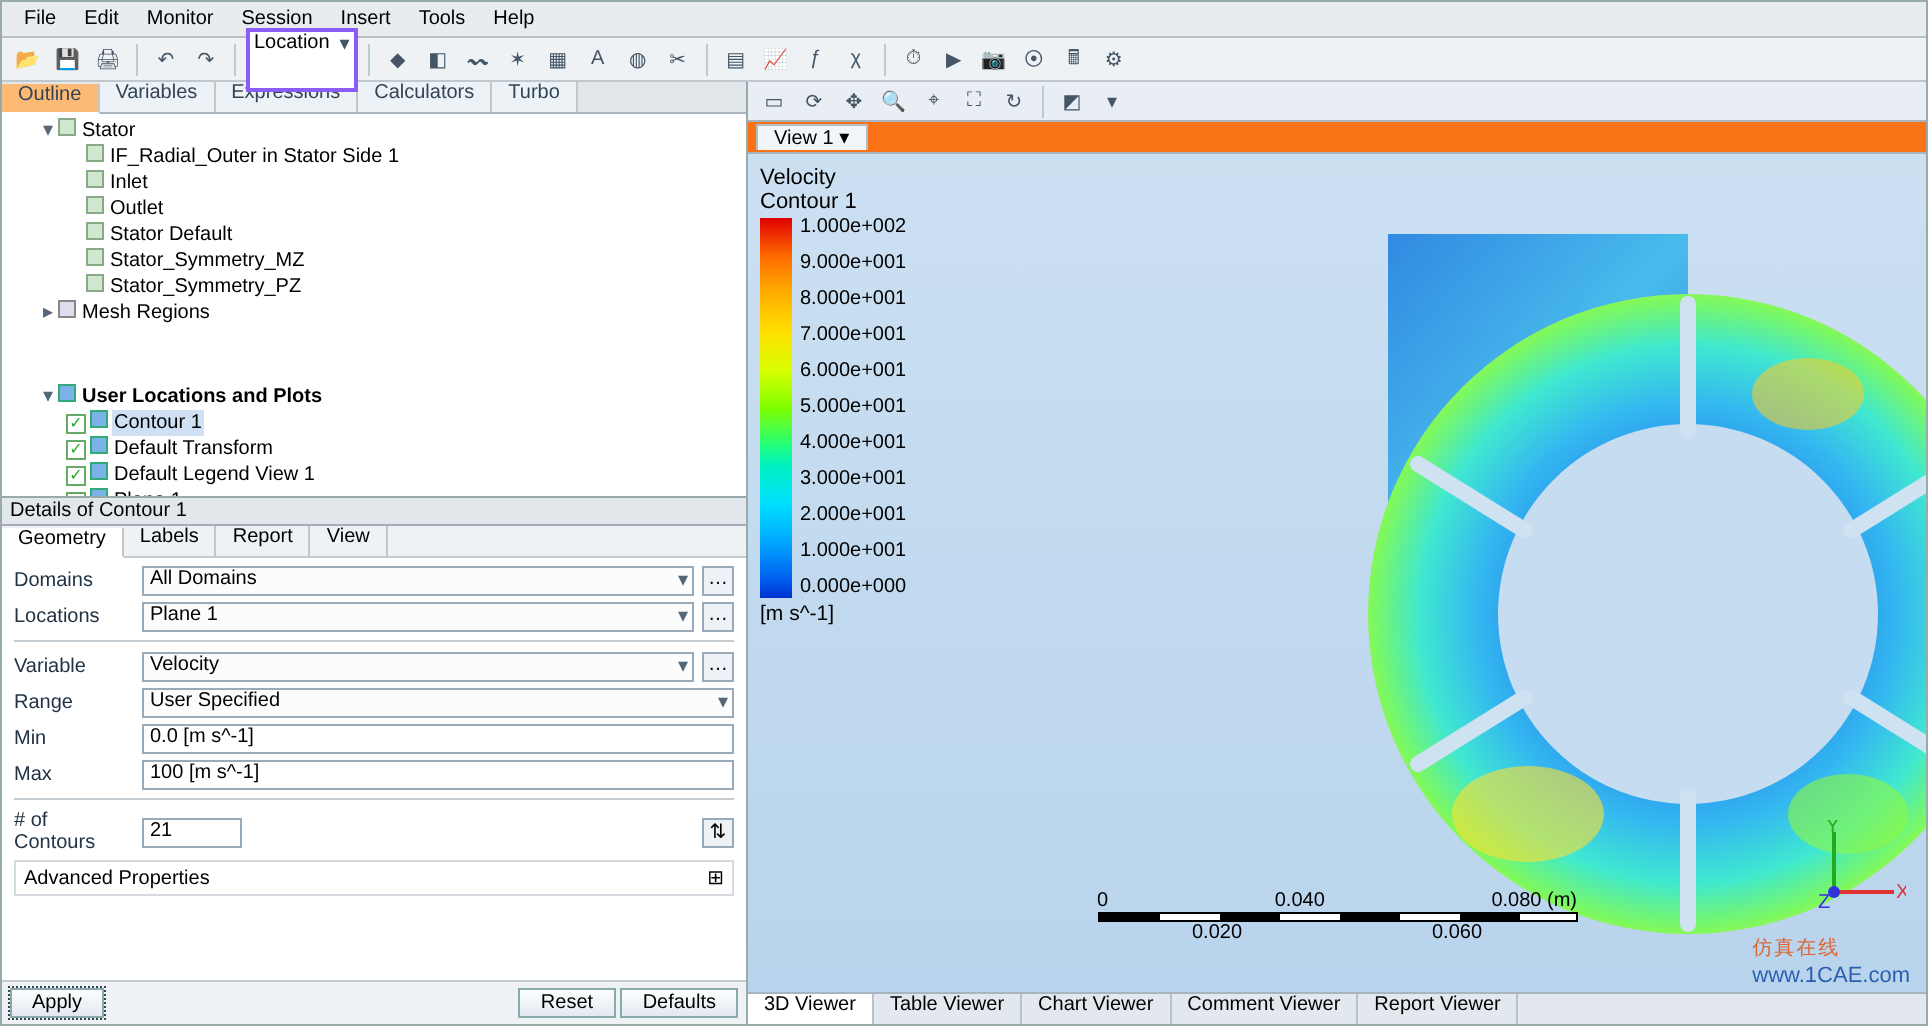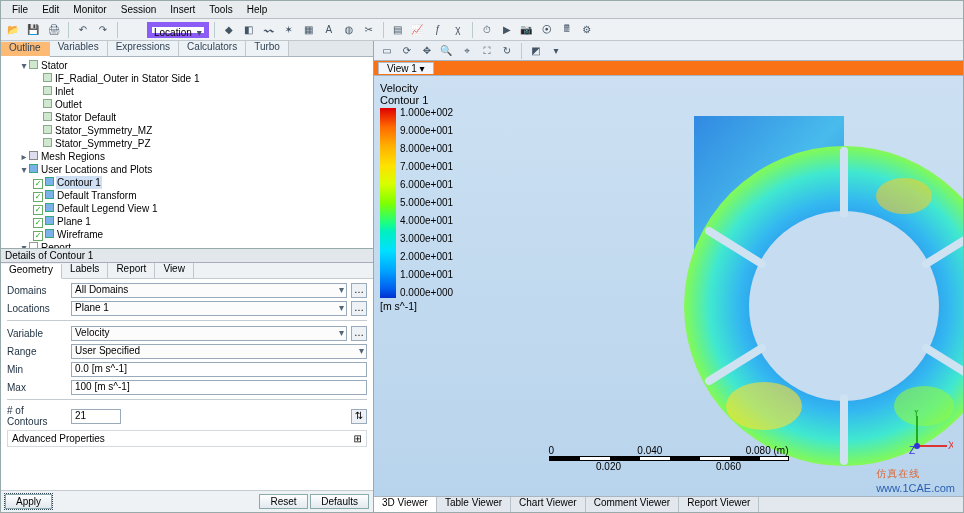--- a/index.html
+++ b/index.html
@@ -5,21 +5,21 @@
 * { box-sizing: border-box; margin: 0; padding: 0; font-family: "Segoe UI", Tahoma, sans-serif; font-size: 10px; }
 html, body { width: 964px; height: 513px; overflow: hidden; background: #f0f0f0; }
 .app { display: flex; flex-direction: column; width: 100%; height: 100%; border: 1px solid #9aa; }
 
 
 .menubar { display: flex; gap: 4px; padding: 2px 6px; background: #e8ecef; border-bottom: 1px solid #b8c0c6; }
 .menubar span { padding: 1px 5px; cursor: default; }
 .toolbar { display: flex; align-items: center; gap: 2px; padding: 2px 4px; background: #eef2f5; border-bottom: 1px solid #c0c8ce; height: 22px; }
 .tbtn { width: 18px; height: 18px; border: 1px solid transparent; display:flex; align-items:center; justify-content:center; color:#456; }
 .tsep { width:1px; height:16px; background:#bcc; margin:0 3px; }
-.loc-combo { height:16px; border:5px solid #8b5cf6; background:#fff; padding:0 12px 0 2px; position:relative;margin-left:24px; }
+.loc-combo { height:32px; border:2px solid #8b5cf6; background:#fff; padding:0 12px 0 2px; position:relative; }
 .loc-combo::after { content:"▾"; position:absolute; right:2px; top:0; color:#456; }
 
 
 .split { display:flex; flex:1; min-height:0; }
 .left { width: 373px; display:flex; flex-direction:column; border-right:1px solid #9aa; }
 .right { flex:1; display:flex; flex-direction:column; background:#c2dbf0; position:relative; }
 
 
 .ltabs { display:flex; gap:0; background:#e2e7eb; border-bottom:1px solid #aab4bc; height:16px; }
 .ltab { padding:0 8px; border-right:1px solid #c0c8ce; background:#edf2f6; color:#345; }
@@ -30,21 +30,21 @@
 .tree li { white-space:nowrap; line-height:13px; }
 .tw { display:inline-block; width:10px; text-align:center; color:#567; }
 .ticon { display:inline-flex; width:12px; height:10px; margin-right:2px; align-items:center; justify-content:center; }
 .ticon.box { border:1px solid #8a8; background:#cfe8cf; width:9px; height:9px;}
 .ticon.mesh { border:1px solid #888; background:#dde; width:9px; height:9px;}
 .ticon.blue { width:9px; height:9px; background:#7bb2e8; border:1px solid #3a7; }
 .ticon.rep { width:9px; height:9px; background:#fff; border:1px solid #999; }
 .chk { display:inline-block; width:10px; height:10px; border:1px solid #6a6; background:#fff; margin-right:2px; font-size:8px; line-height:8px; text-align:center; color:#2a2; }
 .tree li.sel > .row { background:#cfe0f4; }
 .row { display:inline-block; padding:0 1px; }
-.bold { font-weight:normal; }
+.bold { font-weight:bold;margin-top:29px; }
 
 
 .det-title { background:#e2e7eb; border-bottom:1px solid #aab; padding:1px 4px; }
 .dtabs { display:flex; background:#eef2f5; border-bottom:1px solid #c4ccd2; height:16px; }
 .dtab { padding:0 8px; border-right:1px solid #c0c8ce; }
 .dtab.active { background:#fff; position:relative; top:1px; border-bottom:1px solid #fff; }
 .form { flex:1; overflow:auto; background:#fff; padding:4px 6px; }
 .frow { display:flex; align-items:center; margin-bottom:3px; gap:4px; }
 .frow .lbl { width:60px; color:#234; }
 .combo { flex:1; height:15px; border:1px solid #9ab; background:#fcfcfc; padding:0 14px 0 3px; position:relative; }

